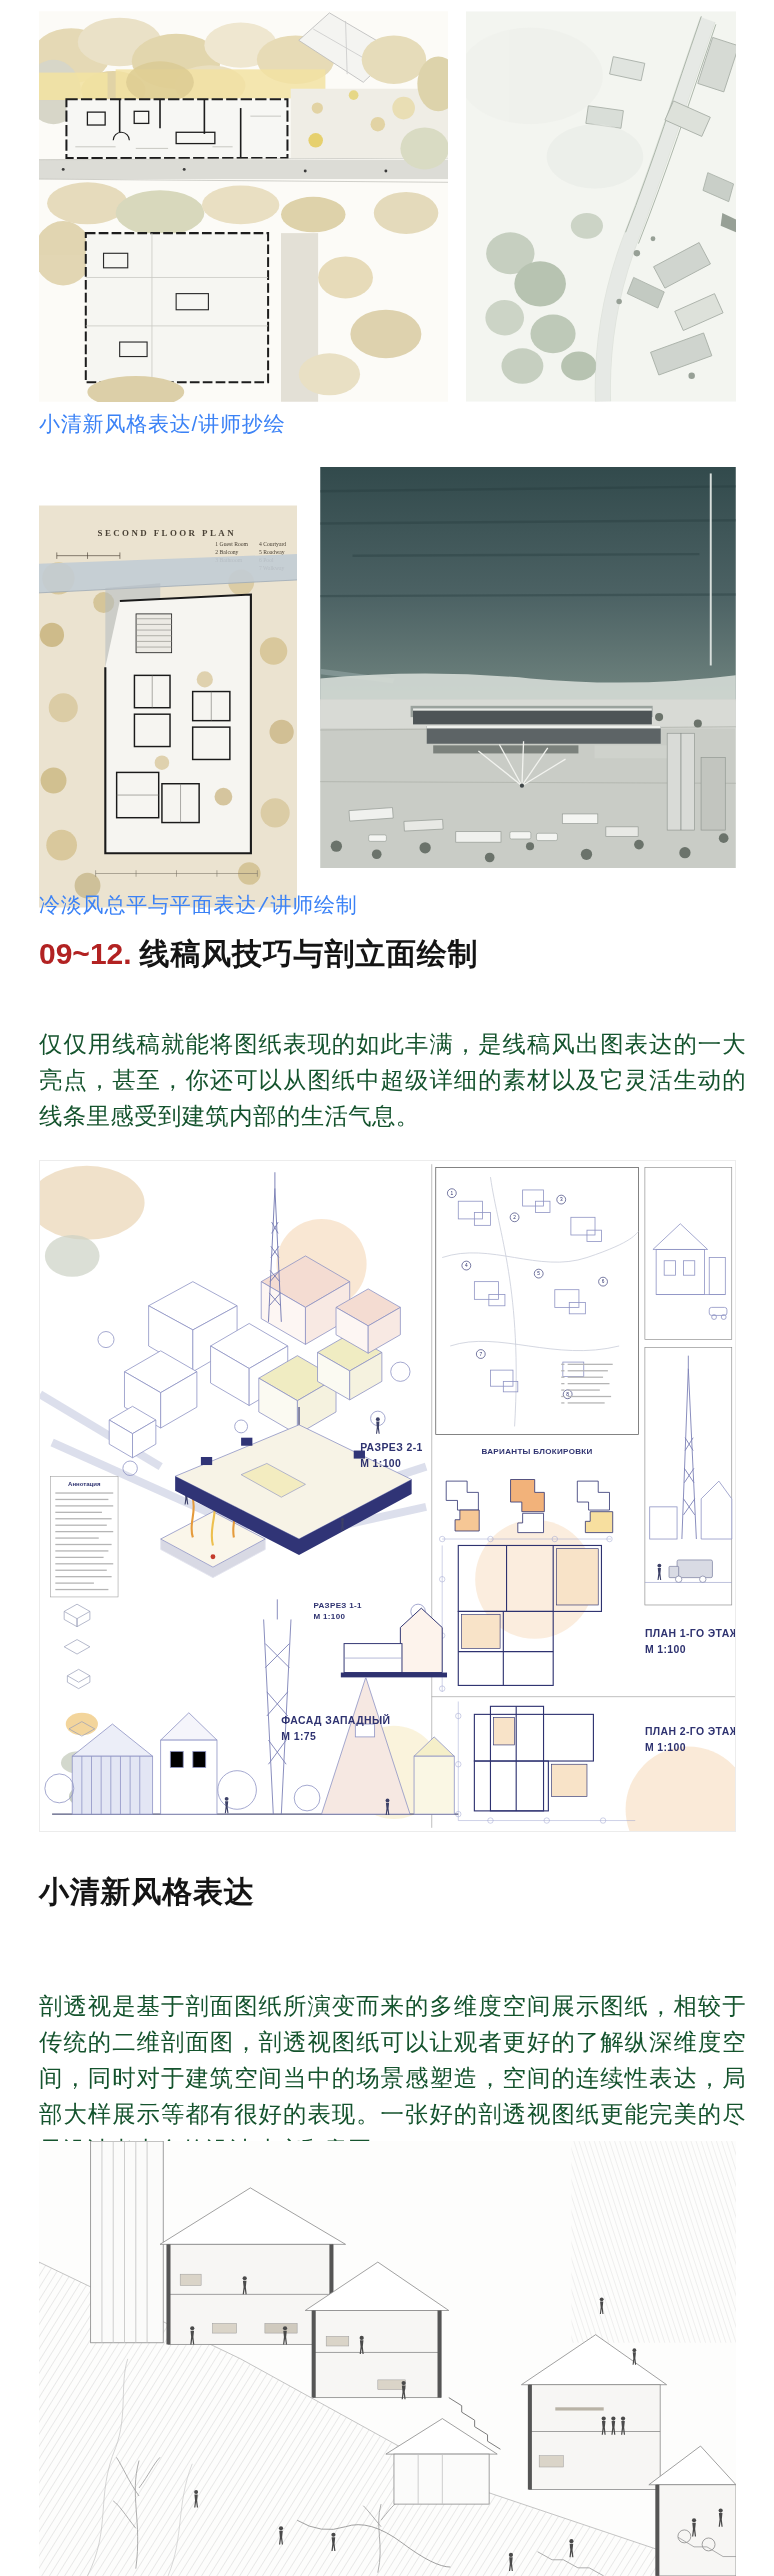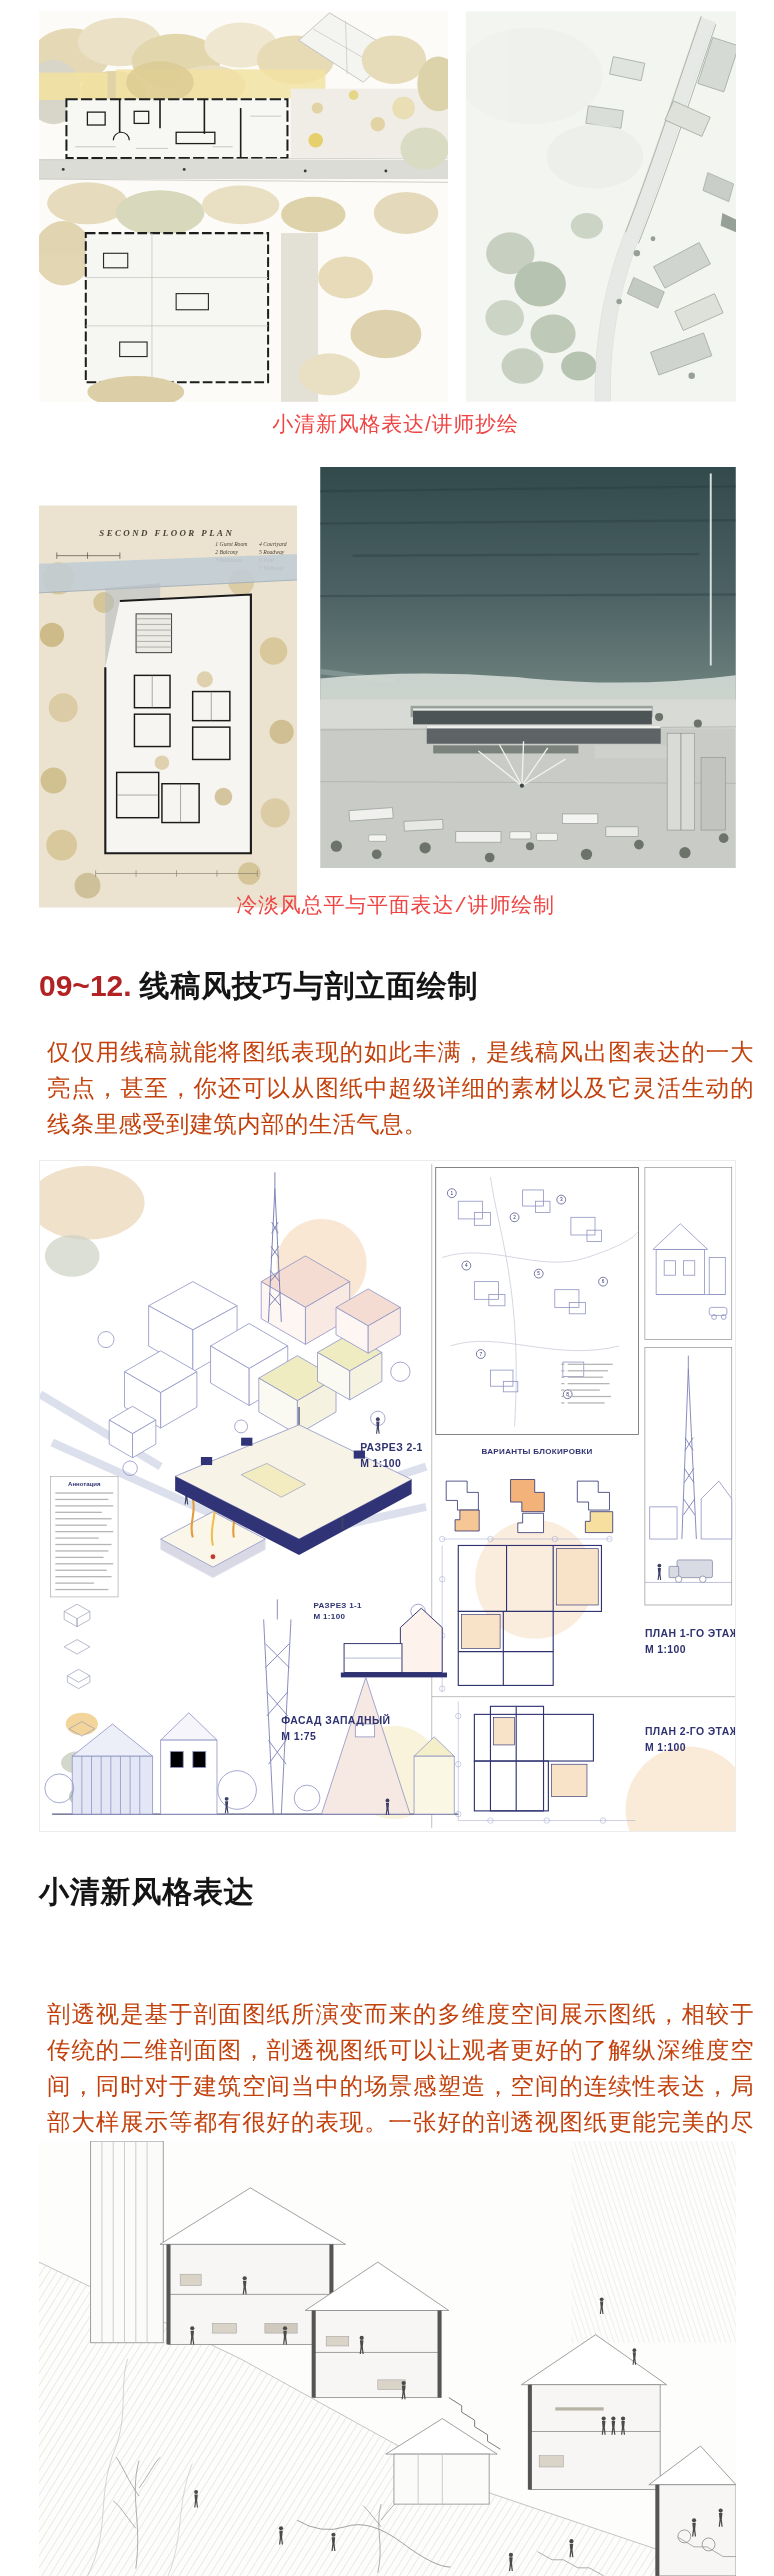--- a/index.html
+++ b/index.html
@@ -1,26 +1,26 @@
 <!DOCTYPE html>
 <html style="font-size:13px"><head>
 <meta charset="utf-8">
 <style>
   html,body{margin:0;padding:0;background:#ffffff;}
   .page{position:relative;width:775px;height:2576px;background:#ffffff;overflow:hidden;
         font-family:"Liberation Sans","DejaVu Sans",sans-serif;}
   .img{position:absolute;margin:0;padding:0;overflow:hidden;background:#fff;}
   .img svg{display:block;width:100%;height:100%;}
-  .caption{position:absolute;left:47px;width:697px;text-align:center;font-size:21px;
-           color:#ef4444;line-height:27.4px;letter-spacing:0.8px;}
+  .caption{position:absolute;left:39px;width:697px;text-align:left;font-size:21px;
+           color:#3b82f6;line-height:27.4px;letter-spacing:0.8px;}
   .headline{position:absolute;left:39px;width:710px;font-size:30px;line-height:36px;
             font-weight:700;color:#141414;letter-spacing:0.8px;margin:0;}
   .headline .num{color:#b22222;margin-right:8px;letter-spacing:0;}
   .para{position:absolute;left:39px;width:707px;font-size:23.4px;line-height:36px;
-        color:#c2410c;text-align:justify;margin:8px;letter-spacing:0.4px;}
+        color:#14532d;text-align:justify;margin:0;letter-spacing:0.4px;}
   
   .s1{stroke:#8f94c4;stroke-width:1;fill:none;}
   .s1f{stroke:#8f94c4;stroke-width:1;fill:#ffffff;}
   .nv{stroke:#2e3270;stroke-width:1.4;fill:none;}
   .dim{stroke:#9aa0cf;stroke-width:0.6;fill:none;}
   .lbl{fill:#2e3270;font-weight:700;font-size:13px;letter-spacing:0.5px;
        font-family:"Liberation Sans","DejaVu Sans",sans-serif;}
   .lblsm{fill:#2e3270;font-weight:700;font-size:10px;letter-spacing:0.4px;
        font-family:"Liberation Sans","DejaVu Sans",sans-serif;}
   .fig{fill:#3d4168;}
@@ -157,21 +157,21 @@
       </g>
       <g opacity="0.6">
         <ellipse cx="80" cy="80" rx="90" ry="60" fill="#eef0eb"></ellipse>
         <ellipse cx="160" cy="180" rx="60" ry="40" fill="#e9ece7"></ellipse>
       </g>
     </svg>
   </figure>
 
   <div class="caption" style="top:410px;">小清新风格表达/讲师抄绘</div>
 
-  <figure class="img" style="left:39px;top:467px;width:258px;height:479px;font-style:italic;">
+  <figure class="img" style="left:39px;top:467px;width:258px;height:479px;">
     <svg viewBox="0 0 319 497">
       <rect width="319" height="497" fill="#ebe3d0"></rect>
       <g opacity="0.85">
         <circle cx="24" cy="90" r="20" fill="#d6c493"></circle>
           <circle cx="16" cy="160" r="15" fill="#c9b57e"></circle>
         <circle cx="30" cy="250" r="18" fill="#d9c89e"></circle>
           <circle cx="18" cy="340" r="16" fill="#cdbA85"></circle>
         <circle cx="28" cy="420" r="19" fill="#d6c493"></circle>
           <circle cx="60" cy="470" r="16" fill="#cabB90"></circle>
         <circle cx="290" cy="180" r="17" fill="#d6c493"></circle>
@@ -311,21 +311,21 @@
       <g fill="#f4f5f2" stroke="#8f958f" stroke-width="0.7">
         <rect x="235" y="452" width="26" height="9" rx="2"></rect>
           <rect x="268" y="454" width="26" height="9" rx="2"></rect>
         <rect x="60" y="456" width="22" height="8" rx="2"></rect>
       </g>
     </svg>
   </figure>
 
   <div class="caption" style="top:893px;font-family:Liberation Mono, monospace;">冷淡风总平与平面表达/讲师绘制</div>
 
-  <h2 class="headline" style="top:968px;"><span class="num">09~12.</span><span>线稿风技巧与剖立面绘制</span></h2>
+  <h2 class="headline" style="top:936px;"><span class="num">09~12.</span><span>线稿风技巧与剖立面绘制</span></h2>
 
   <p class="para" style="top:1026px;">仅仅用线稿就能将图纸表现的如此丰满，是线稿风出图表达的一大亮点，甚至，你还可以从图纸中超级详细的素材以及它灵活生动的线条里感受到建筑内部的生活气息。</p>
 
   <figure class="img" style="left:39px;top:1160px;width:697px;height:672px;border:0.8px solid #ececec;box-sizing:border-box;">
     <svg viewBox="0 0 864 833">
       <rect width="864" height="833" fill="#ffffff"></rect>
 
       <g>
         <ellipse cx="58" cy="52" rx="72" ry="46" fill="#ecd9bd" opacity="0.8"></ellipse>
         <ellipse cx="40" cy="118" rx="34" ry="26" fill="#ccd2c4" opacity="0.7"></ellipse>

